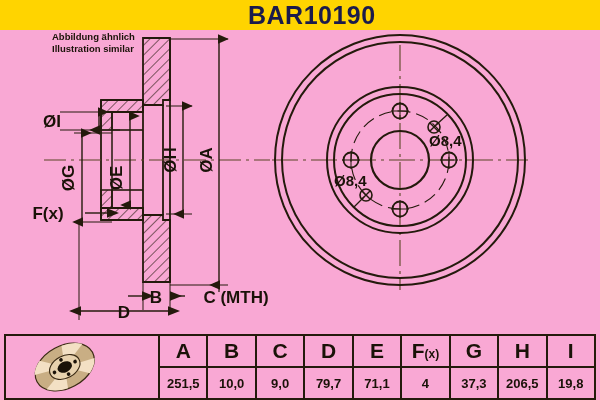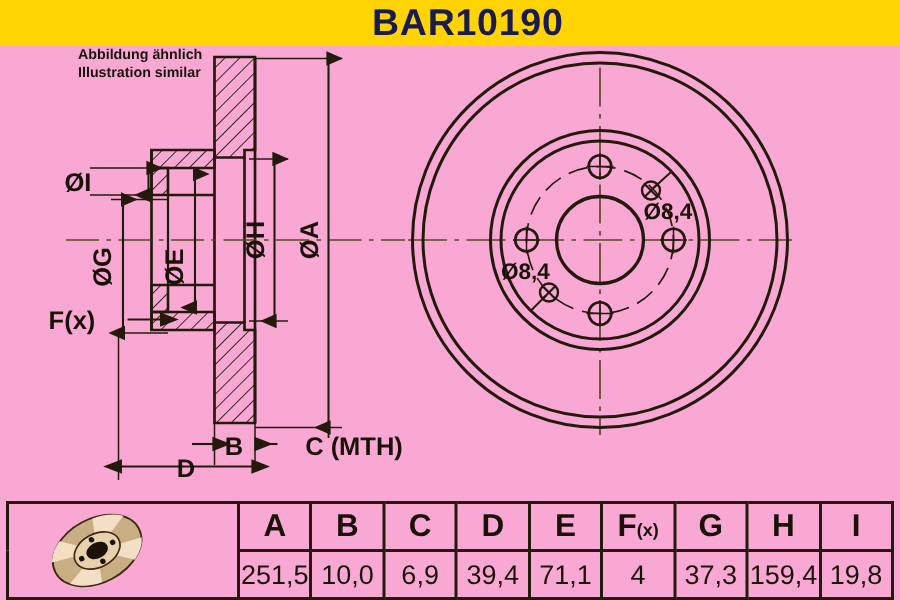--- a/index.html
+++ b/index.html
@@ -66,22 +66,22 @@
     font-family: "Liberation Sans", sans-serif;
     color: #1a1208;
     padding: 0;
   }
   #spec-table th {
     font-size: 21px;
     font-weight: bold;
     height: 30px;
   }
   #spec-table td.val {
-    font-size: 18px;
-    font-weight: normal;
+    font-size: 13px;
+    font-weight: bold;
     height: 30px;
   }
   td.icon-cell {
     width: 152px;
     padding: 0;
   }
   .fx-main { font-size: 21px; font-weight: bold; }
   .fx-sub { font-size: 12px; font-weight: bold; }
   .disc-icon-wrap {
     width: 100%;
@@ -263,24 +263,24 @@
       <th>D</th>
       <th>E</th>
       <th><span class="fx-main">F</span><span class="fx-sub">(x)</span></th>
       <th>G</th>
       <th>H</th>
       <th>I</th>
     </tr>
     <tr>
       <td class="val">251,5</td>
       <td class="val">10,0</td>
-      <td class="val">6,9</td>
-      <td class="val">39,4</td>
+      <td class="val">9,0</td>
+      <td class="val">79,7</td>
       <td class="val">71,1</td>
       <td class="val">4</td>
       <td class="val">37,3</td>
-      <td class="val">159,4</td>
+      <td class="val">206,5</td>
       <td class="val">19,8</td>
     </tr>
   </tbody>
     </table>
 
 </div>
 
 </body></html>

